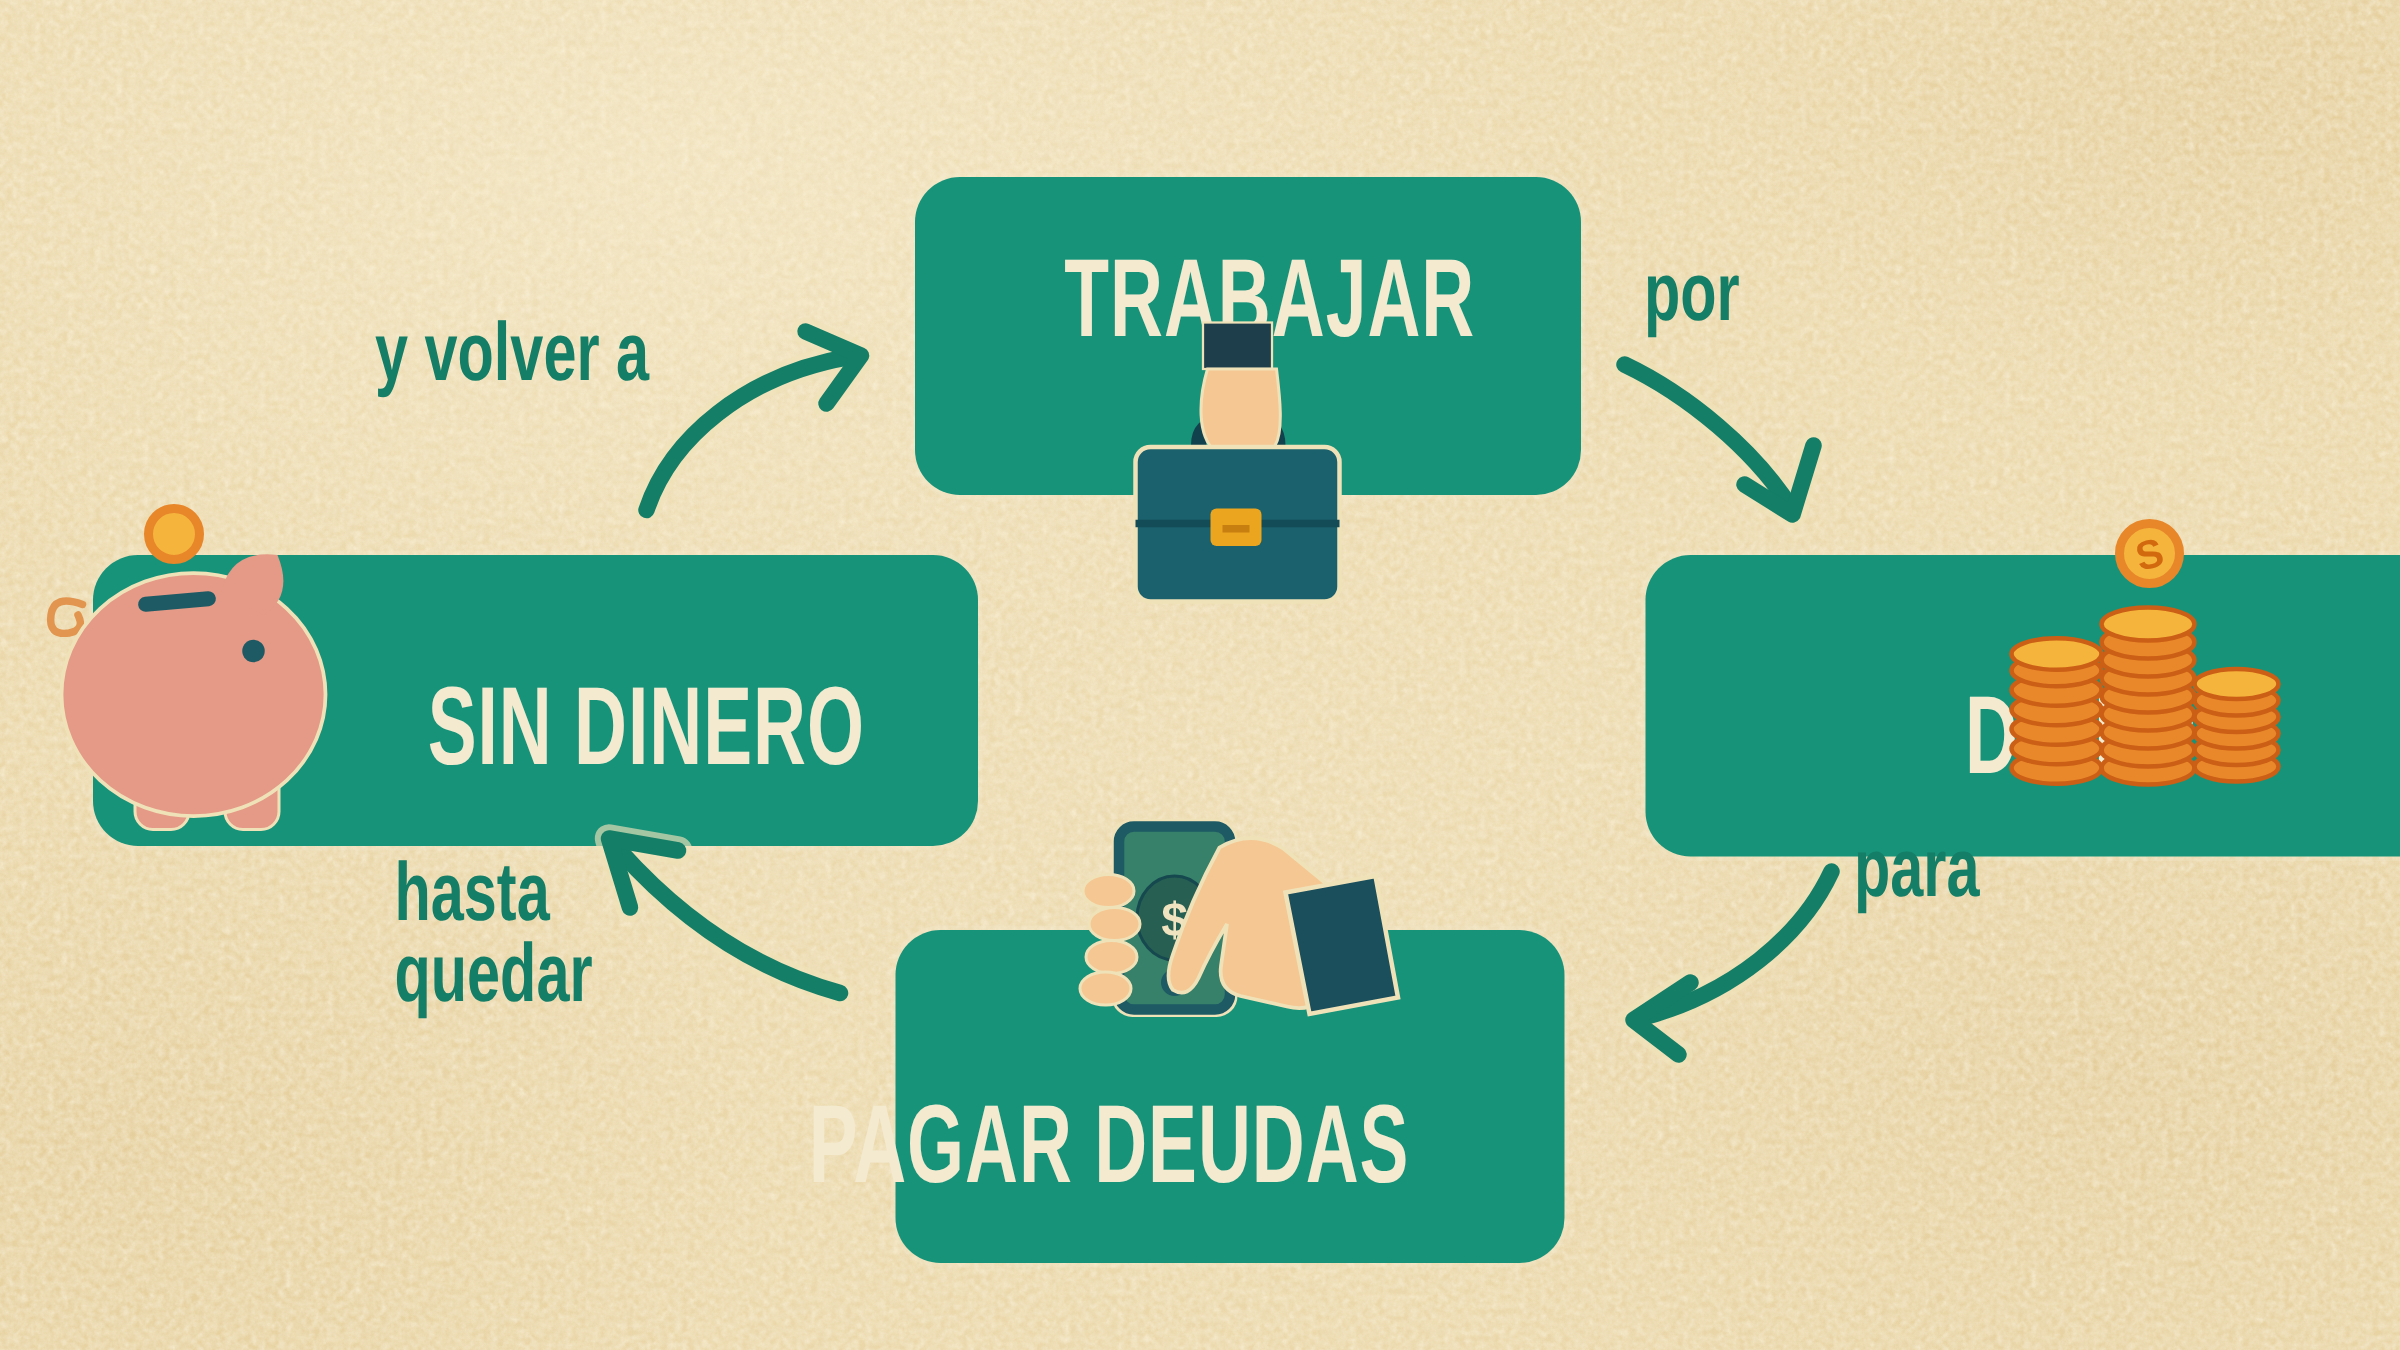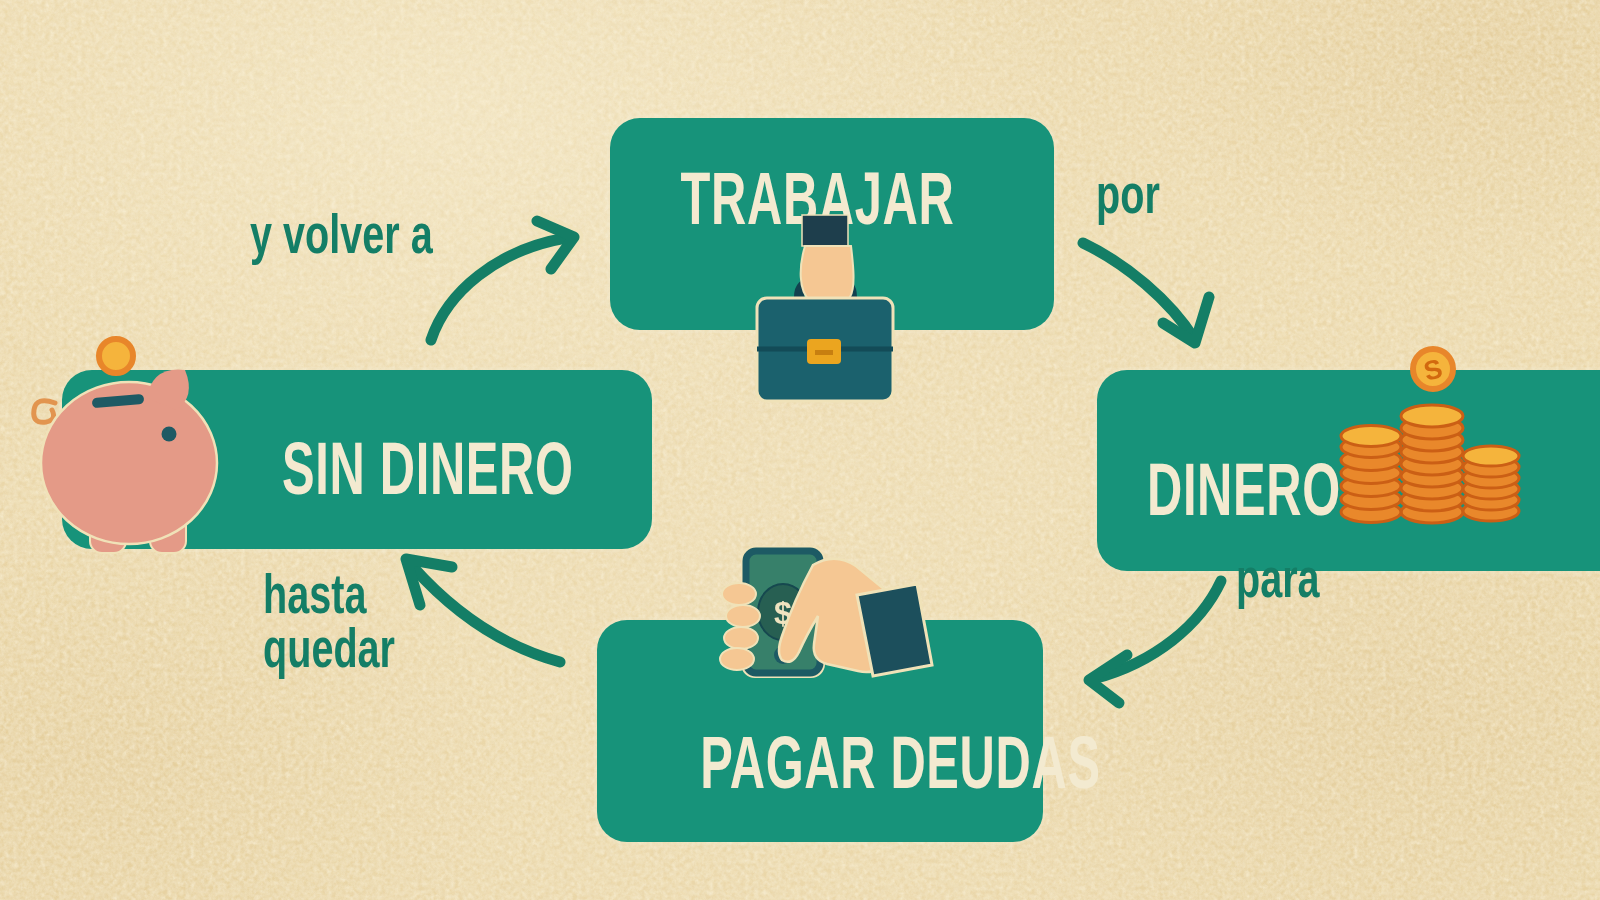--- a/index.html
+++ b/index.html
@@ -12,21 +12,21 @@
       radial-gradient(700px 420px at 88% 80%, rgba(208,176,116,.25), rgba(208,176,116,0) 70%),
       radial-gradient(600px 380px at 6% 85%, rgba(211,180,120,.25), rgba(211,180,120,0) 70%),
       radial-gradient(1200px 720px at 50% 52%, rgba(241,226,188,.40), rgba(241,226,188,0) 78%),
       #ead6a7;
   }
   .layer{position:absolute;left:0;top:0;width:1600px;height:900px;}
   
   .node{
     position:absolute;background:#17937a;border-radius:30px;
     box-shadow:0 0 0 3px rgba(244,235,206,.25);
-    display:flex;align-items:center;justify-content:flex-start;
+    display:flex;align-items:center;justify-content:flex-end;
   }
   .node-label{
     color:#f3ead0;font-weight:bold;font-size:74px;letter-spacing:1px;
     white-space:nowrap;display:inline-block;transform:scaleX(.66);
     transform-origin:center center;line-height:1;
   }
   
   .conn-label{
     position:absolute;color:#147e66;font-weight:bold;font-size:55px;
     line-height:.98;transform:scaleX(.72);transform-origin:left top;
@@ -59,21 +59,21 @@
   </div>
 
   <div class="node" style="left:1097px;top:370px;width:457px;height:163px;padding-right:212px;padding-top:38px;">
     <span class="node-label">DINERO</span>
   </div>
 
   <div class="node" style="left:597px;top:620px;width:446px;height:158px;padding-top:64px;">
     <span class="node-label">PAGAR DEUDAS</span>
   </div>
 
-  <div class="node" style="left:62px;top:370px;width:445px;height:160px;padding-left:145px;padding-top:19px;">
+  <div class="node" style="left:62px;top:370px;width:445px;height:160px;padding-left:145px;padding-top:34px;">
     <span class="node-label">SIN DINERO</span>
   </div>
 
   <div class="conn-label" style="left:1096px;top:168px;">por</div>
   <div class="conn-label" style="left:1236px;top:552px;">para</div>
   <div class="conn-label" style="left:263px;top:568px;width:260px;">hasta quedar</div>
   <div class="conn-label" style="left:250px;top:208px;">y volver a</div>
 
   <svg class="layer" viewBox="0 0 1600 900">
 

